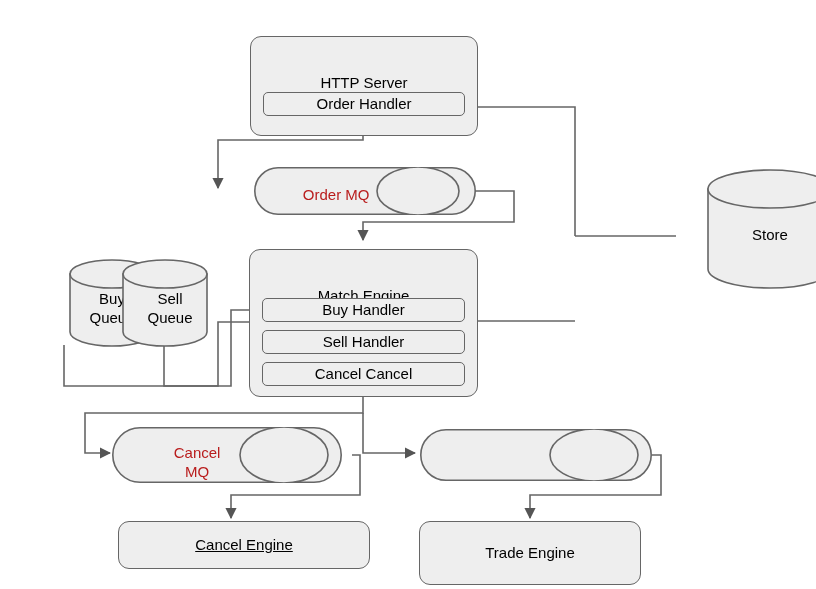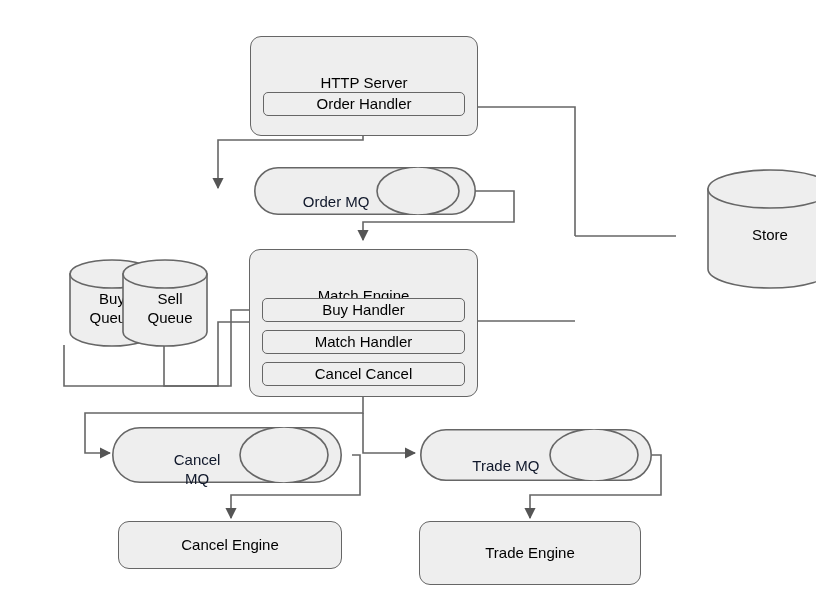--- a/index.html
+++ b/index.html
@@ -68,29 +68,29 @@
   }
   
   .queue {
     position: absolute;
     z-index: 3;
   }
   .queue svg { display: block; }
   .queue .qlabel {
     position: absolute;
     left: 0;
-    top: 10px;
+    top: 3px;
     width: 74%;
     height: 100%;
     display: flex;
     align-items: center;
     justify-content: center;
     font-size: 15px;
     line-height: 19px;
-    color: #0f172a;
+    color: #b91c1c;
     text-align: center;
   }
   
   .cylinder {
     position: absolute;
     z-index: 3;
   }
   .cylinder svg { display: block; }
   .cylinder .clabel {
     position: absolute;
@@ -155,21 +155,21 @@
     <svg width="222" height="48" viewBox="0 0 222 48" xmlns="http://www.w3.org/2000/svg">
       <rect x="0.8" y="0.8" width="220.4" height="46.4" rx="23.2" ry="23.2" fill="#eeeeee" stroke="#666666" stroke-width="1.6"></rect>
       <ellipse cx="164" cy="24" rx="41" ry="24" fill="#eeeeee" stroke="#666666" stroke-width="1.6"></ellipse>
     </svg>
     <div class="qlabel">Order MQ</div>
   </div>
 
   <div class="node box" style="left:249px; top:249px; width:229px; height:148px;">
     <div class="group-title">Match Engine</div>
     <div class="handler" style="top:48px;">Buy Handler</div>
-    <div class="handler" style="top:80px;">Match Handler</div>
+    <div class="handler" style="top:80px;">Sell Handler</div>
     <div class="handler" style="top:112px;">Cancel Cancel</div>
   </div>
 
   <div class="cylinder" style="left:21px; top:259px; width:86px; height:88px;margin-left:48px;">
     <svg width="86" height="88" viewBox="0 0 86 88" xmlns="http://www.w3.org/2000/svg">
       <path d="M 1,15 L 1,73 A 42,14 0 0 0 85,73 L 85,15 Z" fill="#eeeeee" stroke="#666666" stroke-width="1.6"></path>
       <ellipse cx="43" cy="15" rx="42" ry="14" fill="#eeeeee" stroke="#666666" stroke-width="1.6"></ellipse>
     </svg>
     <div class="clabel">
       <span>Buy<br>Queue</span>
@@ -204,20 +204,19 @@
     <div class="qlabel">
       <span>Cancel<br>MQ</span>
     </div>
   </div>
 
   <div class="queue" style="left:420px; top:429px; width:232px; height:52px;">
     <svg width="232" height="52" viewBox="0 0 232 52" xmlns="http://www.w3.org/2000/svg">
       <rect x="0.8" y="0.8" width="230.4" height="50.4" rx="25.2" ry="25.2" fill="#eeeeee" stroke="#666666" stroke-width="1.6"></rect>
       <ellipse cx="174" cy="26" rx="44" ry="26" fill="#eeeeee" stroke="#666666" stroke-width="1.6"></ellipse>
     </svg>
-    <div class="qlabel">Trade MQ</div>
-  </div>
-
-  <div class="node box" style="left:118px; top:521px; width:224px; height:48px;">Cancel Engine</div>
+  </div>
+
+  <div class="node box" style="left:118px; top:521px; width:252px; height:48px;text-decoration:underline;">Cancel Engine</div>
 
   <div class="node box" style="left:419px; top:521px; width:222px; height:64px;">Trade Engine</div>
 
 </div>
 
 </body></html>

